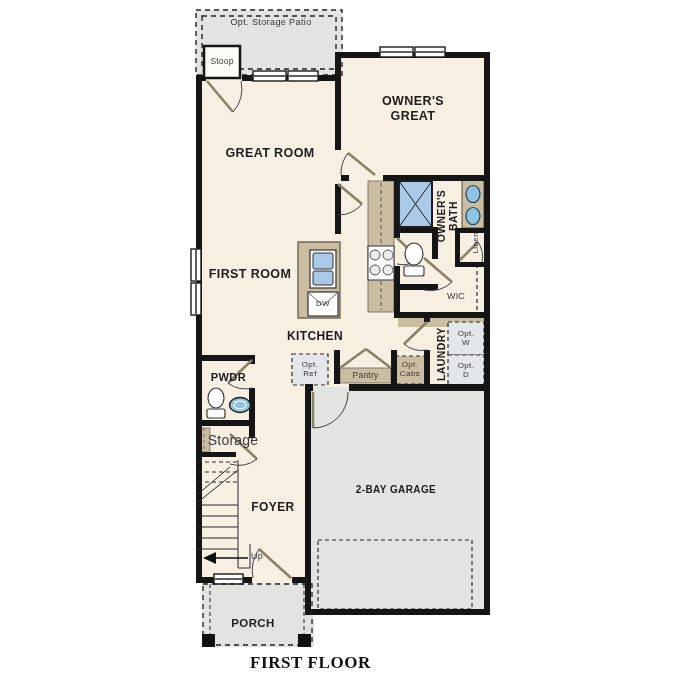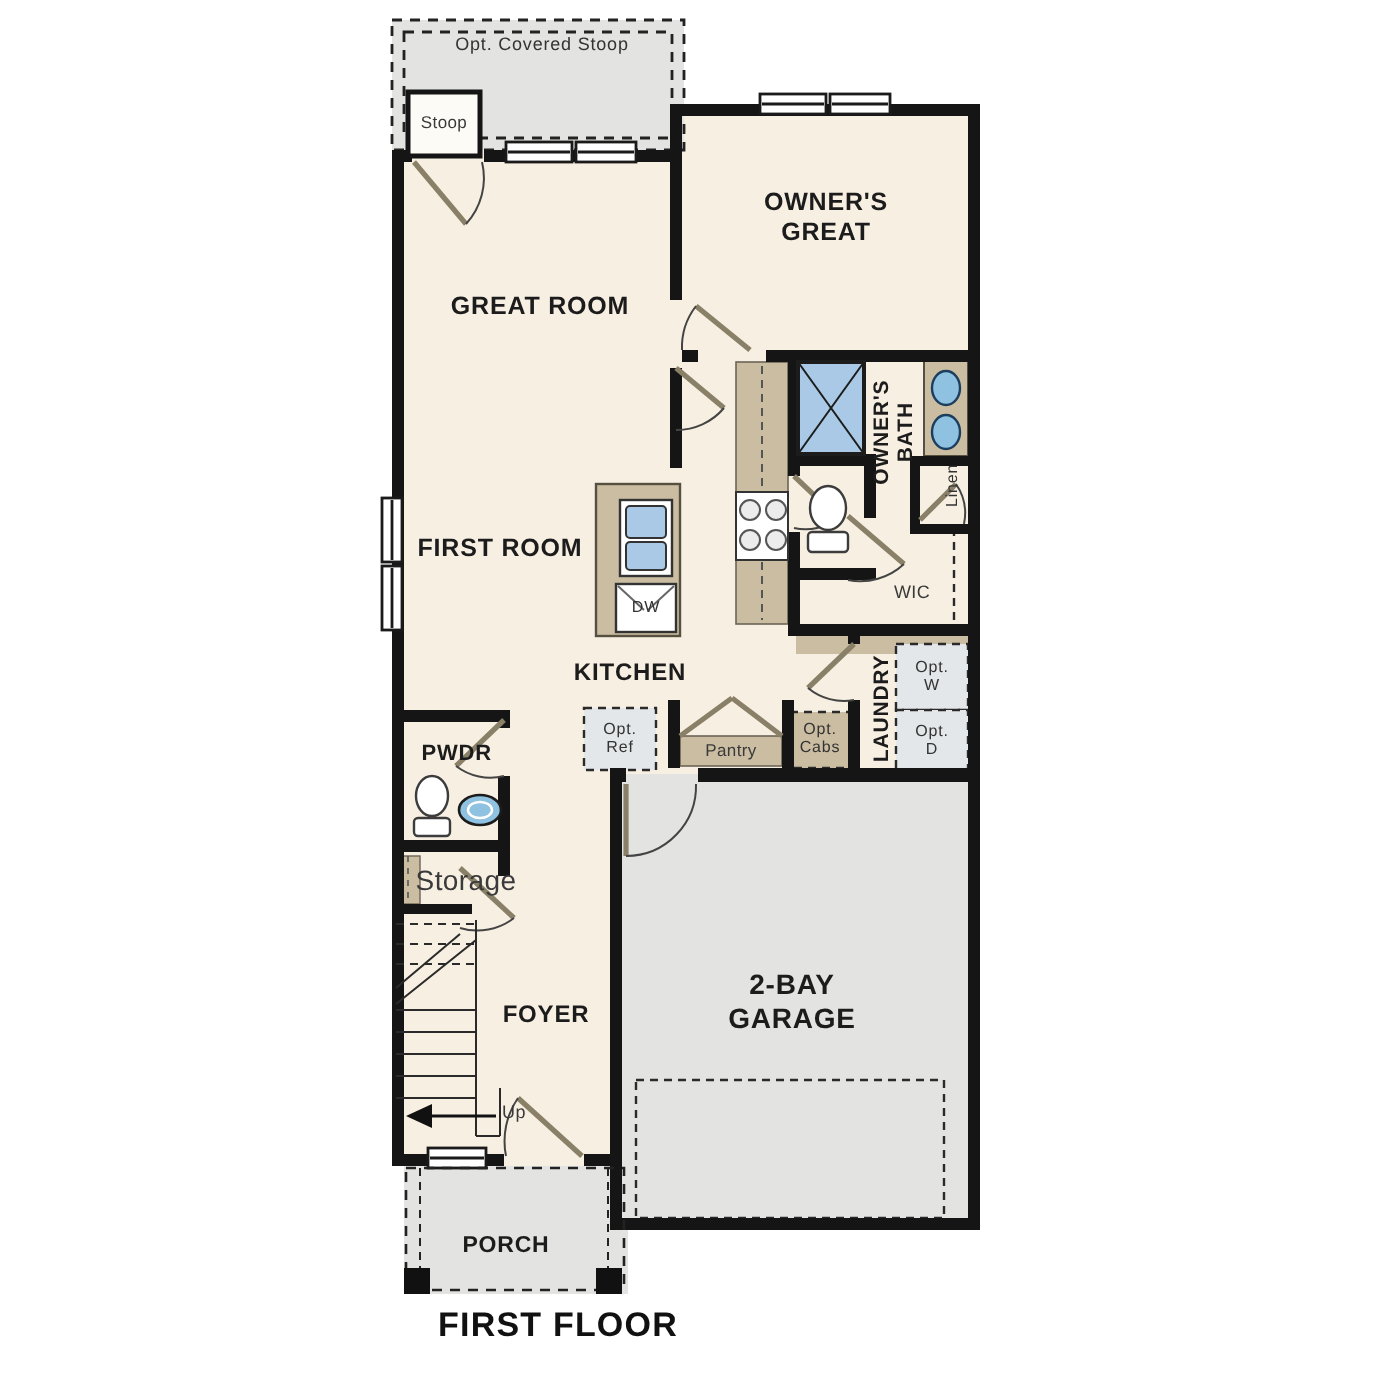--- a/index.html
+++ b/index.html
@@ -15,21 +15,21 @@
   .plan{
     position:relative;width:687px;height:687px;background:#fff;overflow:hidden;
     font-family:"Liberation Sans",sans-serif;
   }
   .plan svg{position:absolute;left:0;top:0;}
   .lbl{
     position:absolute;text-align:center;color:#1c1c1c;line-height:1.18;
     letter-spacing:.4px;white-space:normal;
   }
   .room{font-weight:bold;font-size:12.5px;}
-  .big{font-size:14px;}
+  .big{font-size:10px;}
   .small{font-size:8.5px;font-weight:normal;color:#3a3a3a;letter-spacing:.2px;}
   .tiny{font-size:8px;color:#333;}
   .vert{transform:rotate(-90deg);transform-origin:center center;}
   .title{font-weight:bold;font-size:17px;letter-spacing:.6px;color:#111;}
 </style>
 </head>
 <body>
 
 <div class="plan">
 
@@ -226,21 +226,21 @@
 
   <g>
     <rect x="203" y="584" width="109" height="61" fill="none" stroke="#222" stroke-width="1.3" stroke-dasharray="5,4"></rect>
     <line x1="210" y1="584" x2="210" y2="636" stroke="#222" stroke-width="1" stroke-dasharray="4,3"></line>
     <line x1="304" y1="584" x2="304" y2="636" stroke="#222" stroke-width="1" stroke-dasharray="4,3"></line>
     <rect x="202" y="634" width="13" height="13" fill="#111"></rect>
     <rect x="298" y="634" width="13" height="13" fill="#111"></rect>
   </g>
 </svg>
 
-<div class="lbl room" style="left:211px;top:17px;width:120px;font-weight:normal;font-size:9px;color:#333;">Opt. Covered Stoop</div>
+<div class="lbl room" style="left:211px;top:17px;width:120px;font-weight:normal;font-size:9px;color:#333;">Opt. Storage Patio</div>
 <div class="lbl small" style="left:201px;top:56px;width:42px;">Stoop</div>
 <div class="lbl room" style="left:363px;top:94px;width:100px;">OWNER'S GREAT</div>
 <div class="lbl room" style="left:220px;top:146px;width:100px;text-align:center;">GREAT ROOM</div>
 <div class="lbl room" style="left:200px;top:267px;width:100px;">FIRST ROOM</div>
 <div class="lbl room" style="left:265px;top:329px;width:100px;font-size:12px;">KITCHEN</div>
 <div class="lbl room vert" style="left:412px;top:204px;width:70px;font-size:10.5px;line-height:1.15;">OWNER'S BATH</div>
 <div class="lbl tiny vert" style="left:459px;top:238px;width:34px;">Linen</div>
 <div class="lbl small" style="left:436px;top:291px;width:40px;font-size:9px;">WIC</div>
 <div class="lbl room vert" style="left:411px;top:348px;width:60px;font-size:10.5px;">LAUNDRY</div>
 <div class="lbl tiny" style="left:454px;top:329px;width:24px;">Opt. W</div>
@@ -248,15 +248,15 @@
 <div class="lbl tiny" style="left:297px;top:360px;width:26px;">Opt. Ref</div>
 <div class="lbl small" style="left:340px;top:370px;width:51px;">Pantry</div>
 <div class="lbl tiny" style="left:396px;top:360px;width:28px;">Opt. Cabs</div>
 <div class="lbl room" style="left:196px;top:371px;width:50px;font-size:11px;text-align:right;">PWDR</div>
 <div class="lbl small" style="left:203px;top:432px;width:60px;font-size:14px;">Storage</div>
 <div class="lbl room" style="left:233px;top:500px;width:80px;font-size:12px;">FOYER</div>
 <div class="lbl small" style="left:246px;top:551px;width:22px;font-size:9px;">Up</div>
 <div class="lbl tiny" style="left:313px;top:299px;width:20px;">DW</div>
 <div class="lbl room big" style="left:346px;top:484px;width:100px;">2-BAY GARAGE</div>
 <div class="lbl room" style="left:213px;top:605px;width:80px;font-size:11.5px;margin-top:12px;">PORCH</div>
-<div class="lbl title" style="left:199px;top:653px;width:160px;text-align:center;">FIRST FLOOR</div>
+<div class="lbl title" style="left:211px;top:653px;width:160px;text-align:right;font-family:Liberation Serif, serif;">FIRST FLOOR</div>
 
 </div>
 
 </body></html>

